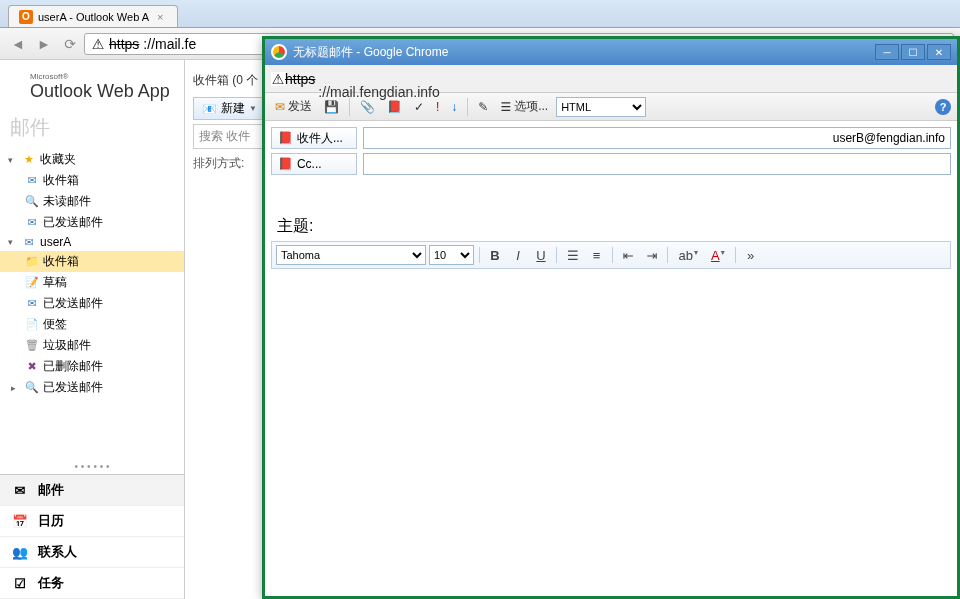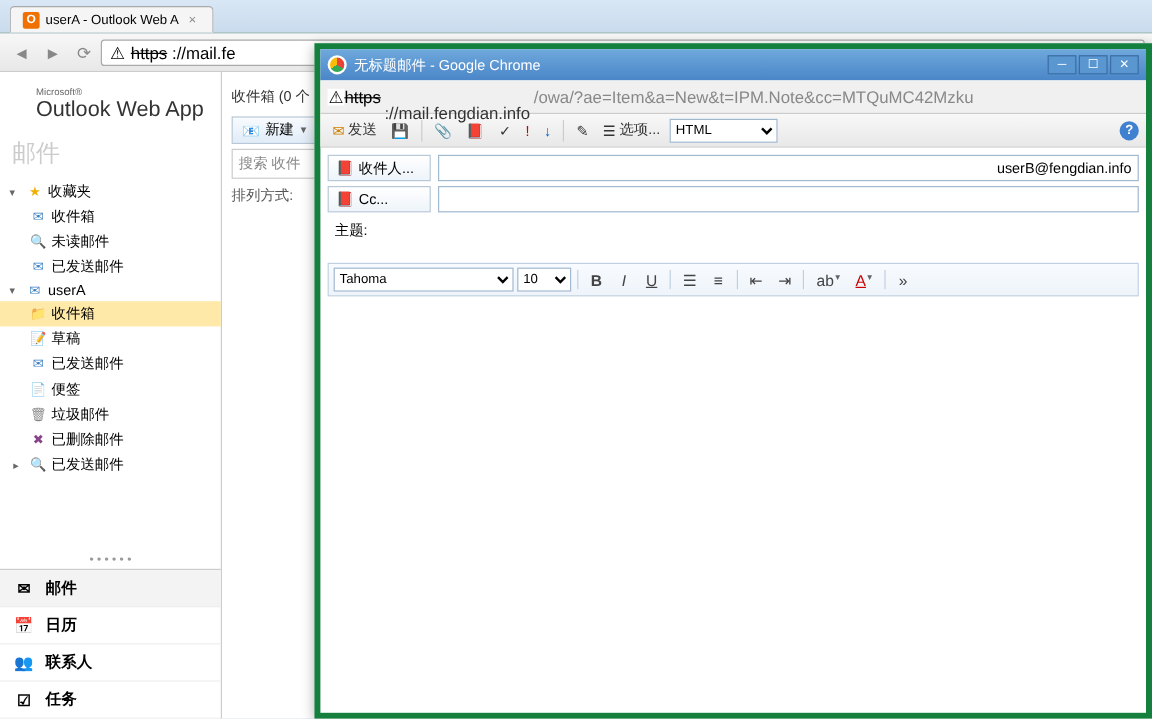--- a/index.html
+++ b/index.html
@@ -39,42 +39,42 @@
 .nav-button:first-child { background: #f3f3f3; }
 .nav-icon { width: 20px; height: 16px; display: flex; align-items: center; justify-content: center; font-size: 13px; }
 .owa-main { flex: 1; padding: 8px; font-size: 12px; }
 .inbox-header { padding: 4px 0; color: #333; }
 .new-btn-row { display: flex; align-items: center; gap: 4px; padding: 4px 0; }
 .new-btn { border: 1px solid #b8c8d8; background: linear-gradient(#f8fbff, #e0ecf8); padding: 2px 8px; display: flex; align-items: center; gap: 4px; cursor: pointer; font-size: 12px; }
 .search-box { border: 1px solid #ccc; padding: 3px 5px; color: #888; font-size: 12px; }
 .sort-label { padding: 6px 0 4px; color: #555; }
 
 
-.popup-window { position: absolute; top: 36px; left: 262px; width: 698px; height: 563px; background: #fff; border: 5px solid #15803d; box-shadow: 0 2px 10px rgba(0,0,0,0.3); }
+.popup-window { position: absolute; top: 36px; left: 262px; width: 698px; height: 563px; background: #fff; border: 3px solid #15803d; box-shadow: 0 2px 10px rgba(0,0,0,0.3); }
 .popup-titlebar { height: 26px; background: linear-gradient(#6fa8dc, #4a86c8); display: flex; align-items: center; padding: 0 6px; color: #fff; font-size: 12px; }
 .popup-titlebar .chrome-icon { width: 16px; height: 16px; border-radius: 50%; background: conic-gradient(#ea4335 0 120deg, #34a853 120deg 240deg, #fbbc05 240deg 360deg); border: 2px solid #fff; box-sizing: border-box; margin-right: 6px; }
 .popup-title { flex: 1; }
 .popup-ctrl { display: flex; gap: 2px; }
 .popup-ctrl-btn { width: 24px; height: 16px; background: #5a96d0; border: 1px solid #3a6ea5; display: flex; align-items: center; justify-content: center; color: #fff; font-size: 10px; cursor: pointer; }
 .popup-urlbar { height: 28px; background: #f0f0f0; border-bottom: 1px solid #ccc; display: flex; align-items: center; padding: 0 6px; font-size: 14px; }
 .popup-url { flex: 1; display: flex; align-items: center; gap: 3px; }
 .url-dark { color: #333; margin-top: 26px; }
 .url-light { color: #888; }
 .popup-toolbar { height: 28px; background: linear-gradient(#f8f8f8, #e8e8e8); border-bottom: 1px solid #ccc; display: flex; align-items: center; padding: 0 6px; gap: 4px; font-size: 12px; }
 .tb-btn { padding: 2px 4px; display: flex; align-items: center; gap: 3px; cursor: pointer; color: #333; }
 .tb-sep { width: 1px; height: 18px; background: #ccc; margin: 0 2px; }
 .send-icon { color: #d08000; }
 .format-select { border: 1px solid #a0b8d0; background: #fff; font-size: 11px; height: 20px; width: 90px; }
 .help-icon { margin-left: auto; width: 16px; height: 16px; border-radius: 50%; background: #4080d0; color: #fff; display: flex; align-items: center; justify-content: center; font-size: 11px; font-weight: bold; cursor: pointer; }
 .compose-area { padding: 6px; }
 .field-row { display: flex; align-items: center; gap: 6px; margin-bottom: 4px; }
 .field-btn { border: 1px solid #b8c8d8; background: linear-gradient(#fff, #eef4fa); padding: 2px 6px; font-size: 12px; width: 86px; display: flex; align-items: center; gap: 4px; cursor: pointer; height: 22px; }
-.field-label { width: 86px; font-size: 12px; padding: 2px 6px; height: 22px; display: flex; align-items: center; }
+.field-label { width: 86px; font-size: 16px; padding: 2px 6px; height: 22px; display: flex; align-items: center; margin-top: 36px; }
 .field-input { flex: 1; border: 1px solid #a0b8d0; padding: 3px 5px; font-size: 12px; height: 22px; font-family: inherit; text-align: right; }
-.format-toolbar { border: 1px solid #c0d0e0; background: linear-gradient(#f8fbff, #eef4fa); padding: 3px 4px; display: flex; align-items: center; gap: 3px; margin-top: 16px; }
+.format-toolbar { border: 1px solid #c0d0e0; background: linear-gradient(#f8fbff, #eef4fa); padding: 3px 4px; display: flex; align-items: center; gap: 3px; margin-top: 4px; }
 .font-select { border: 1px solid #a0b8d0; font-size: 11px; height: 20px; width: 150px; background: #fff; }
 .size-select { border: 1px solid #a0b8d0; font-size: 11px; height: 20px; width: 45px; background: #fff; }
 .fmt-btn { padding: 2px 5px; cursor: pointer; font-size: 13px; color: #444; min-width: 20px; text-align: center; }
 .fmt-sep { width: 1px; height: 16px; background: #c0d0e0; margin: 0 2px; }
 .highlight-btn { display: flex; gap: 1px; }
 .dd-arrow { font-size: 8px; color: #666; }
 
 .watermark { position: absolute; bottom: 8px; right: 10px; text-align: right; color: #fff; opacity: 0.7; font-family: Arial; }
 .watermark-main { font-size: 22px; font-weight: bold; letter-spacing: 1px; }
 .watermark-sub { font-size: 11px; }
@@ -205,21 +205,20 @@
       <div class="popup-ctrl-btn">─</div>
       <div class="popup-ctrl-btn">☐</div>
       <div class="popup-ctrl-btn">✕</div>
     </div>
   </div>
   <div class="popup-urlbar">
     <span class="url-lock">⚠</span>
     <div class="popup-url">
       <span class="url-red">https</span>
         <span class="url-dark">://mail.fengdian.info</span>
-        <span class="url-light">/owa/?ae=Item&amp;a=New&amp;t=IPM.Note&amp;cc=MTQuMC42Mzku</span>
     </div>
   </div>
   <div class="popup-toolbar">
     <div class="tb-btn">
         <span class="send-icon">✉</span>
         <span>发送</span>
       </div>
     <div class="tb-btn">
         <span style="color:#3070c0">💾</span>
       </div>

